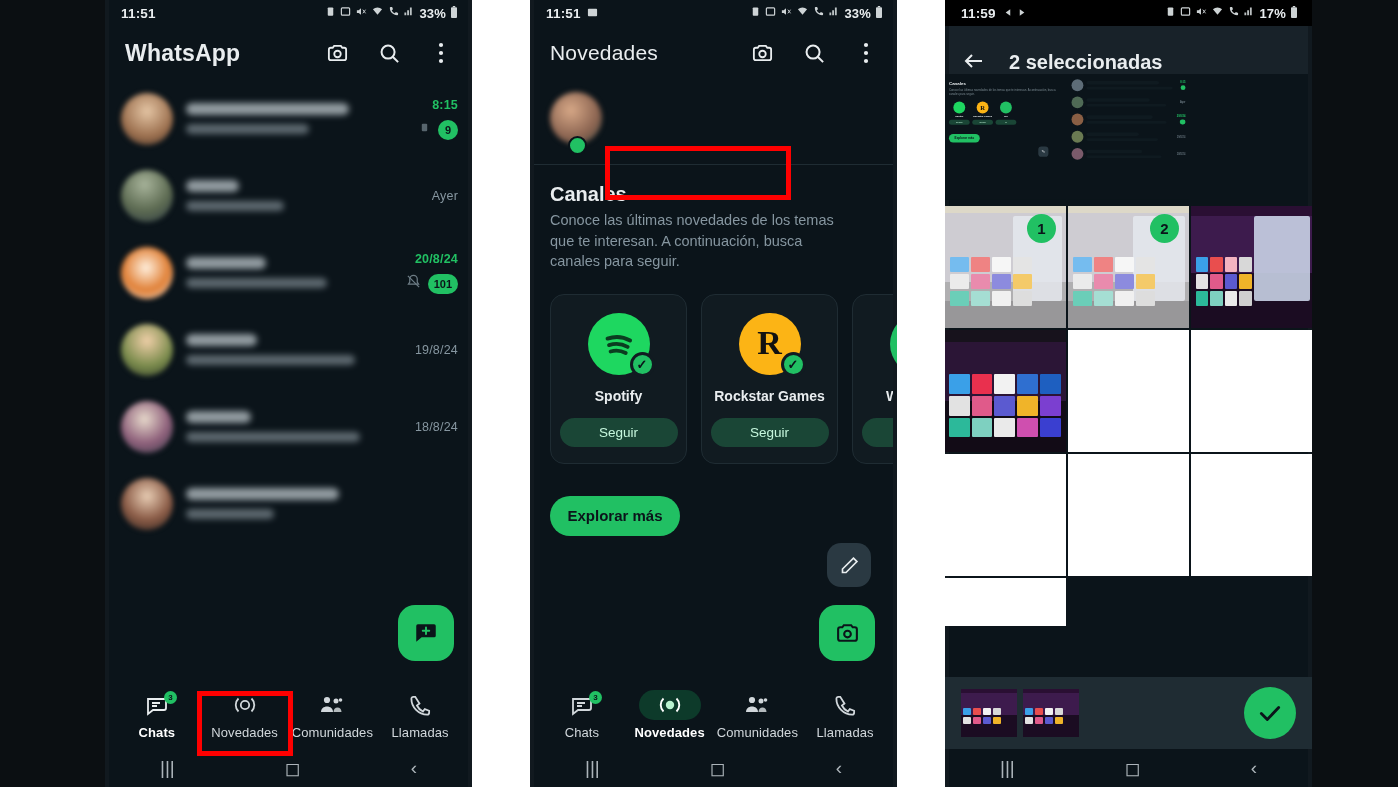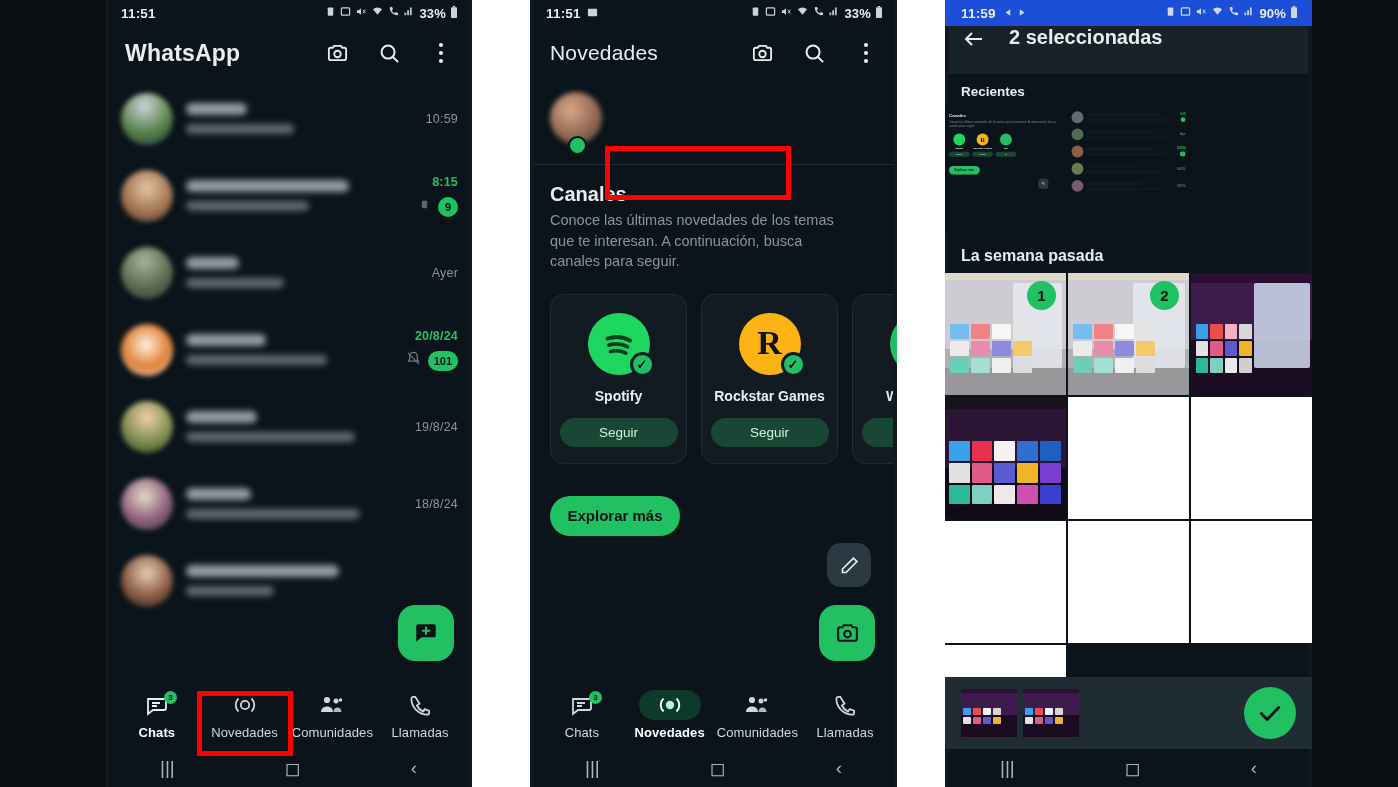--- a/index.html
+++ b/index.html
@@ -102,21 +102,21 @@
   .cardrow { display:flex; gap:14px; padding: 22px 20px 0; }
   .chcard { width:137px; flex:0 0 137px; background:#111b21; border:1px solid #1f2c33; border-radius:14px; padding: 18px 10px 16px; display:flex; flex-direction:column; align-items:center; }
   .chlogo { width:62px; height:62px; border-radius:50%; position:relative; display:flex; align-items:center; justify-content:center; }
   .verif { position:absolute; right:-5px; bottom:-2px; width:25px; height:25px; border-radius:50%; background:#21c063; border:3px solid #111b21; display:flex; align-items:center; justify-content:center; color:#0b141a; font-size:13px; font-weight:700; }
   .chname { font-size:14px; color:#e9edef; font-weight:600; margin-top:13px; white-space:nowrap; }
   .followbtn { margin-top:14px; background:#1a4636; color:#c6f7dd; border-radius:16px; font-size:13.5px; padding:7px 0; width:118px; text-align:center; cursor:pointer; }
 
   .explorebtn { margin: 32px 0 0 20px; background:#21c063; color:#0b141a; border-radius:20px; font-size:15px; font-weight:600; width:130px; height:40px; display:flex; align-items:center; justify-content:center; cursor:pointer; }
 
   
-  .g-header { height:48px; display:flex; align-items:flex-start; padding-left:16px; gap:22px; background:#182229; }
+  .g-header { height:48px; display:flex; align-items:flex-end; padding-left:16px; gap:22px; background:#182229; }
   .g-title { font-size:20px; color:#e9edef; font-weight:600; }
   .g-sec { font-size:13.5px; font-weight:700; color:#e9edef; padding: 10px 0 7px 16px; background:#0b141a; }
   .g-sec.pasada { font-size:16px; font-weight:700; padding:9px 0 8px 16px; }
   .recientes-row { display:flex; gap:2px; padding: 0 0 6px 0; height:132px; }
   .grid { display:flex; flex-wrap:wrap; gap:2px; }
   .cell { width:121px; height:122px; position:relative; overflow:hidden; background:#ffffff; }
   .selbadge { position:absolute; top:8px; right:10px; width:29px; height:29px; border-radius:50%; background:#21c063; color:#0b141a; font-size:15px; font-weight:700; display:flex; align-items:center; justify-content:center; }
   .sel-overlay { position:absolute; inset:0; background:rgba(255,255,255,.30); }
   .g-bottom { position:absolute; left:0; right:0; bottom:38px; height:72px; background:#1f2c33; display:flex; align-items:center; padding: 0 16px; gap:6px; }
   .g-thumb { width:56px; height:48px; overflow:hidden; }
@@ -206,30 +206,20 @@
               <circle cx="3" cy="11" r="2.1"></circle>
               <circle cx="3" cy="19" r="2.1"></circle>
             </svg>
         </div>
       </div>
     </div>
 
     <div class="chatlist">
 
 
-      <div class="chatrow">
-        <div class="avatar" style="background:radial-gradient(circle at 45% 25%,#cbd4d9,#4f7a3f 60%,#27405f)"></div>
-        <div class="ch-mid">
-          <div class="blurline" style="width:31%"></div>
-          <div class="blurline sub" style="width:55%"></div>
-        </div>
-        <div class="ch-right">
-          <div class="ch-time">10:59</div>
-        </div>
-      </div>
 
       <div class="chatrow">
         <div class="avatar" style="background:radial-gradient(circle at 50% 35%,#e4c5a4,#9b6f4e 60%,#3d2f28)"></div>
         <div class="ch-mid">
           <div class="blurline" style="width:83%"></div>
           <div class="blurline sub" style="width:63%"></div>
         </div>
         <div class="ch-right">
           <div class="ch-time unread">8:15</div>
           <div class="ch-meta">
@@ -541,21 +531,21 @@
       <span>‹</span>
     </div>
   </div>
 
   <div class="redbox" style="left:605px; top:146px; width:186px; height:54px;"></div>
 
   <div class="phone" id="phone3">
     <div class="edge-l"></div>
     <div class="edge-r"></div>
 
-    <div class="statusbar" style="background:#1d4ed8">
+    <div class="statusbar" style="background:#000000">
       <span class="sb-time">11:59</span>
       <span class="sb-left-icons">
         <span class="sbico">
           <svg width="11" height="11" viewBox="0 0 24 24" fill="#dfe5e7">
               <path d="M6 5v14M8 12l10 7V5z"></path>
             </svg></span>
         <span class="sbico">
           <svg width="11" height="11" viewBox="0 0 24 24" fill="#dfe5e7">
               <path d="M18 5v14M16 12L6 5v14z"></path>
             </svg></span>
@@ -579,39 +569,38 @@
               <path d="M12 19l10-12a15 15 0 00-20 0z"></path>
             </svg></span>
         <span class="sbico">
           <svg width="11" height="11" viewBox="0 0 24 24" fill="#dfe5e7">
               <path d="M6 2a2 2 0 00-2 2c0 9 7 16 16 16a2 2 0 002-2v-3l-5-2-2 3a13 13 0 01-7-7l3-2-2-5H6z"></path>
             </svg></span>
         <span class="sbico">
           <svg width="12" height="11" viewBox="0 0 24 24" fill="#dfe5e7">
               <path d="M2 20h4v-6H2zM8 20h4V9H8zM14 20h4V3h-4z" opacity=".9"></path>
             </svg></span>
-        <span class="sb-batt">90%</span>
+        <span class="sb-batt">17%</span>
         <span class="sbico">
           <svg width="8" height="12" viewBox="0 0 12 20" fill="#dfe5e7">
               <rect x="4" y="0" width="4" height="2"></rect>
               <rect x="1" y="2" width="10" height="18" rx="1.5"></rect>
             </svg></span>
       </span>
     </div>
 
     <div class="g-header">
       <div class="icon-btn">
         <svg width="24" height="24" viewBox="0 0 24 24" fill="none" stroke="#e9edef" stroke-width="2">
           <path d="M20 12H4M10 6l-6 6 6 6"></path>
           </svg>
       </div>
       <div class="g-title">2 seleccionadas</div>
     </div>
 
-    <div class="g-sec">Recientes</div>
 
     <div class="recientes-row">
 
       <div style="width:121px;height:126px;overflow:hidden;position:relative;background:#0b141a">
         <div style="position:absolute;inset:0;transform:scale(.22);transform-origin:top left;width:550px;height:570px;background:#0b141a">
           <div style="color:#e9edef;font:700 20px 'Liberation Sans',sans-serif;padding:30px 0 0 18px">Canales</div>
           <div style="color:#7c8b93;font:13px 'Liberation Sans',sans-serif;padding:10px 18px 0;line-height:1.4">Conoce las últimas novedades de los temas que te interesan. A continuación, busca canales para seguir.</div>
           <div style="display:flex;gap:12px;padding:26px 0 0 18px">
             <div style="width:94px">
                 <div style="width:54px;height:54px;border-radius:50%;background:#1ed760;margin:0 auto"></div>
@@ -680,21 +669,20 @@
                 <div style="height:16px;border-radius:8px;background:#0f1a20;width:64%"></div>
                 <div style="height:12px;border-radius:6px;background:#0f1a20;width:86%;margin-top:10px"></div>
               </div>
               <div style="color:#8696a0;font:12px 'Liberation Sans',sans-serif">18/8/24</div>
             </div>
         </div>
       </div>
       <div style="width:121px;height:126px;background:#0b141a"></div>
     </div>
 
-    <div class="g-sec pasada">La semana pasada</div>
 
     <div class="grid">
       <div class="cell">
         <div class="tvshot tv-a">
           <div class="tv-panel" style="left:56%;right:3%;width:auto"></div>
           <div class="tv-tiles">
             <i style="background:#3aa0e8"></i>
               <i style="background:#e94e4e"></i>
               <i style="background:#f2f2f2"></i>
               <i style="background:#d8d8d8"></i>

